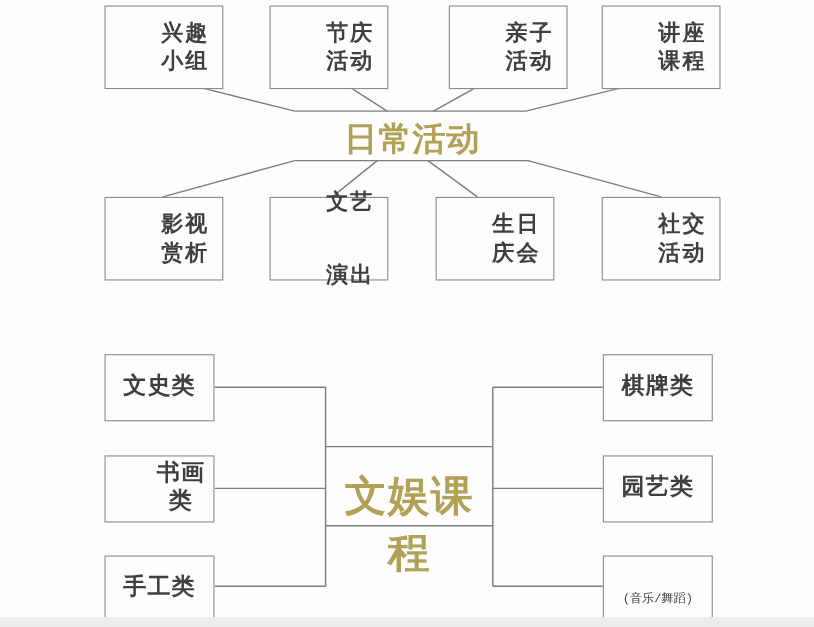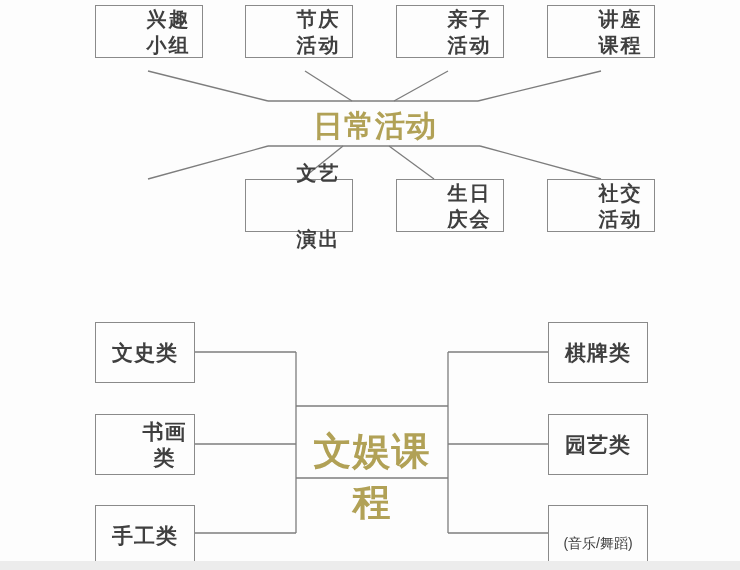--- a/index.html
+++ b/index.html
@@ -40,31 +40,31 @@
     color:var(--box_text);
     font-weight:600;
     text-align:center;
   }
   .node .lbl{
     font-size:20px;
     line-height:26px;
     letter-spacing:2px;
   }
   .node-top{
-    width:108px;height:53px;padding-left:39px;
+    width:108px;height:76px;padding-left:39px;
   }
   .node-side{
-    width:100px;height:61px;
+    width:100px;height:61px;font-family:Liberation Mono, monospace;
   }
   .node-side .lbl{
     font-size:21px;
     letter-spacing:1px;
   }
   .node .sub{
-    font-size:14px;
+    font-size:11px;
     font-weight:500;
     letter-spacing:0;
     margin-top:16px;
     color:var(--box_text);
     text-align:center;
   }
   .diagram-title{
     position:absolute;
     color:var(--title_gold);
     font-size:30px;
@@ -74,21 +74,21 @@
   }
   .bottom-strip{
     position:absolute;
     left:0;bottom:0;width:740px;height:9px;
     background:var(--bottom_strip);
   }
 
   
   .r1c1{left:95px;top:5px;}
   .r1c2{left:245px;top:5px;}
-  .r1c3{left:396px;top:5px;}
+  .r1c3{left:408px;top:5px;}
   .r1c4{left:547px;top:5px;}
   
   .r2c1{left:95px;top:179px;}
   .r2c2{left:245px;top:179px;gap:40px;}
   .r2c3{left:396px;top:179px;}
   .r2c4{left:547px;top:179px;}
   .title-daily{left:280px;top:106px;width:190px;text-align:center;}
   
   .lc1{left:95px;top:322px;}
   .lc2{left:95px;top:414px;padding-left:39px;}
@@ -143,20 +143,24 @@
     <span class="lbl">亲子</span>
     <span class="lbl">活动</span>
   </div>
   <div class="node node-top r1c4">
     <span class="lbl">讲座</span>
     <span class="lbl">课程</span>
   </div>
 
   <div class="diagram-title title-daily">日常活动</div>
 
+  <div class="node node-top r2c1">
+    <span class="lbl">影视</span>
+    <span class="lbl">赏析</span>
+  </div>
   <div class="node node-top r2c2">
     <span class="lbl">文艺</span>
     <span class="lbl">演出</span>
   </div>
   <div class="node node-top r2c3">
     <span class="lbl">生日</span>
     <span class="lbl">庆会</span>
   </div>
   <div class="node node-top r2c4">
     <span class="lbl">社交</span>

